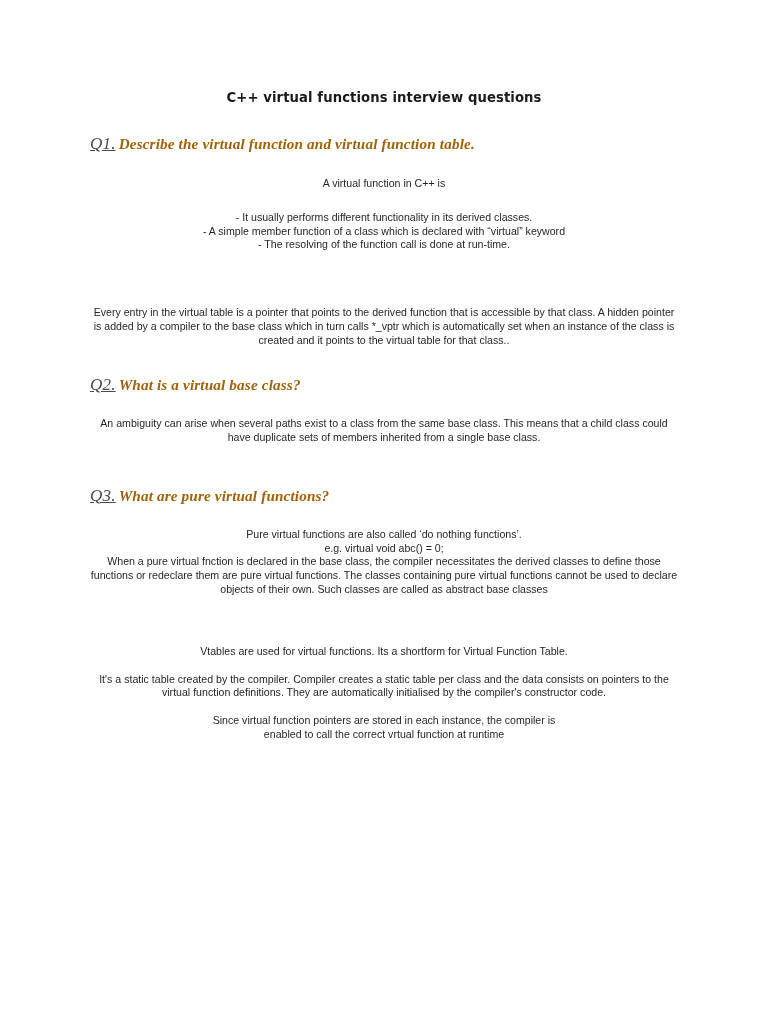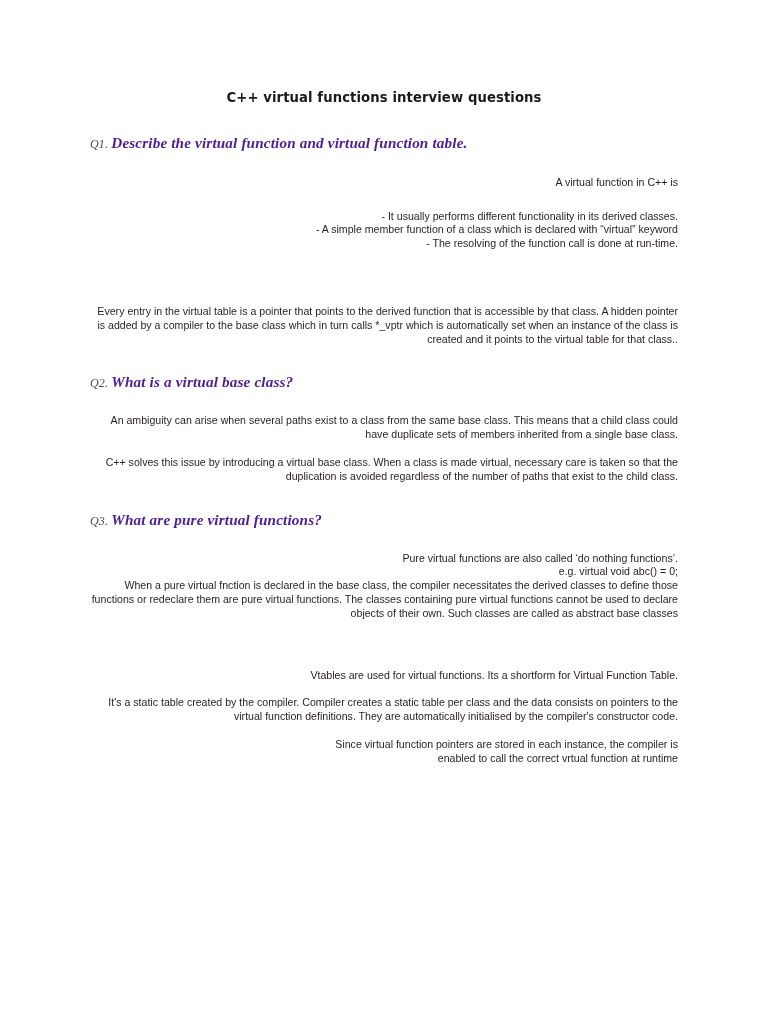--- a/index.html
+++ b/index.html
@@ -46,42 +46,43 @@
 
   
   .q-heading {
     margin: 0;
     line-height: 1.25;
     white-space: nowrap;
   }
   .q-num {
     font-family: "Liberation Serif", serif;
     font-style: italic;
-    font-size: 12px;
+    font-size: 17px;
     color: #4a4a4a;
     letter-spacing: 0.2px;
+    text-decoration: underline;
   }
   .q-text {
     font-family: "Liberation Serif", serif;
     font-style: italic;
     font-weight: bold;
     font-size: 15.2px;
-    color: #4c1d95;
+    color: #a16207;
     letter-spacing: 0.15px;
     margin-left: 3px;
   }
 
   
   p.body {
     font-family: "Liberation Sans", sans-serif;
     font-size: 10.6px;
     line-height: 13.8px;
     color: #231f20;
     margin: 0;
-    text-align: right;
+    text-align: center;
   }
   p.body.bold {
     font-weight: bold;
   }
   .sp-2  { height: 20px; }
   .sp-3  { height: 26px; }
   .sp-4  { height: 14px; }
   .sp-q  { height: 22px; }
   .sp-qa { height: 23px; }
 </style>
@@ -114,21 +115,20 @@
 
     <div class="sp-3"></div>
     <div class="q-heading">
       <span class="q-num">Q2.</span><span class="q-text">What is a virtual base class?</span>
     </div>
 
     <div class="sp-q"></div>
     <p class="body">An ambiguity can arise when several paths exist to a class from the same base class. This means that a child class could have duplicate sets of members inherited from a single base class.</p>
 
     <div class="sp-4"></div>
-    <p class="body">C++ solves this issue by introducing a virtual base class. When a class is made virtual, necessary care is taken so that the duplication is avoided regardless of the number of paths that exist to the child class.</p>
 
     <div class="sp-3"></div>
     <div class="q-heading">
       <span class="q-num">Q3.</span><span class="q-text">What are pure virtual functions?</span>
     </div>
 
     <div class="sp-q"></div>
     <p class="body">Pure virtual functions are also called ‘do nothing functions’.</p>
     <p class="body">e.g. virtual void abc() = 0;</p>
     <p class="body">When a pure virtual fnction is declared in the base class, the compiler necessitates the derived classes to define those functions or redeclare them are pure virtual functions. The classes containing pure virtual functions cannot be used to declare objects of their own. Such classes are called as abstract base classes</p>

